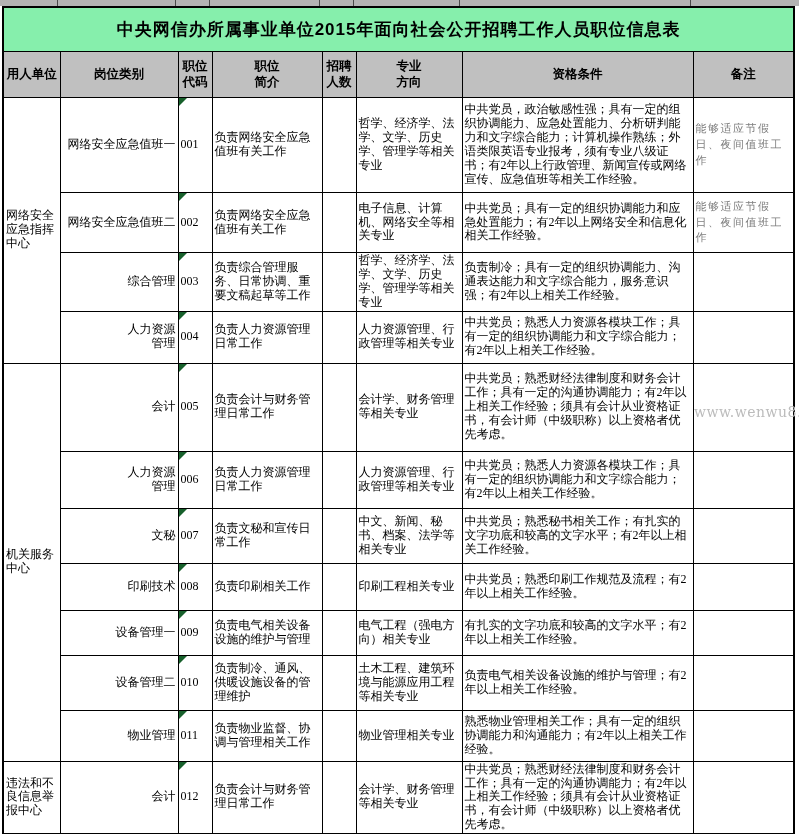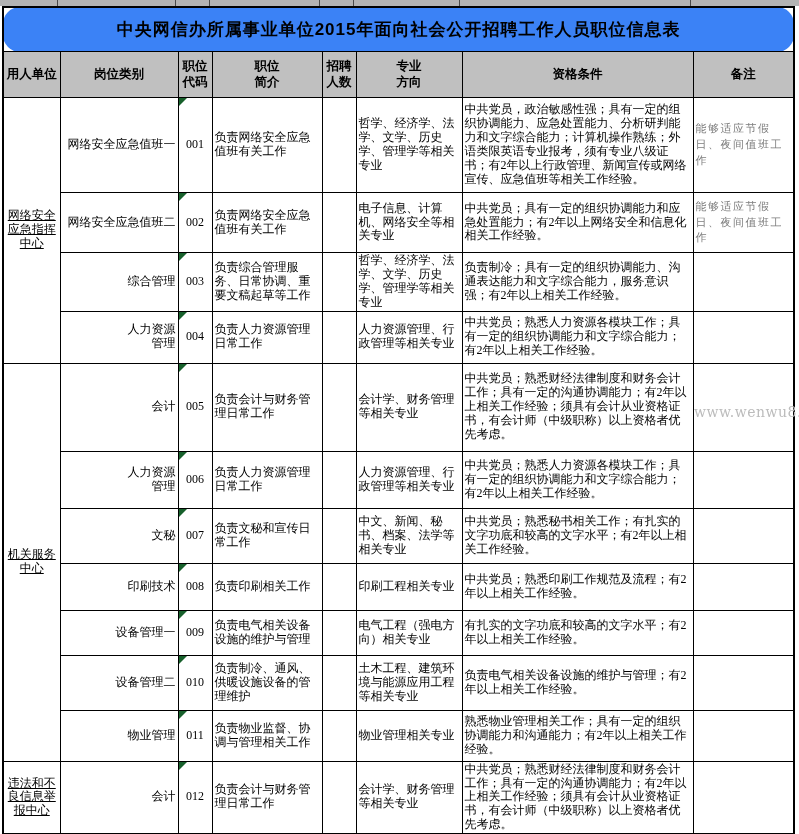--- a/index.html
+++ b/index.html
@@ -16,31 +16,31 @@
     border-collapse:collapse;table-layout:fixed;width:791px;
     border:2px solid #000;
     font-family:"Liberation Serif","DejaVu Serif",serif;
   }
   col.c-unit{width:57px;}  col.c-cat{width:118px;} col.c-code{width:34px;}
   col.c-duty{width:110px;} col.c-num{width:34px;}  col.c-major{width:106px;}
   col.c-qual{width:231px;} col.c-rem{width:101px;}
   td,th{border:1px solid #000;padding:1px 2px;vertical-align:middle;overflow:hidden;}
   tr.title-row td{
     height:41px;text-align:center;font-weight:bold;font-size:17px;letter-spacing:1px;
-    background:#3b82f6;font-family:"Liberation Sans","DejaVu Sans",sans-serif;border-radius:17px;
+    background:#86efac;font-family:"Liberation Sans","DejaVu Sans",sans-serif;
   }
   tr.header-row th{
     height:43px;background:#c0c0c0;text-align:center;font-weight:bold;
     font-size:12.5px;white-space:pre-line;line-height:1.25;
     font-family:"Liberation Sans","DejaVu Sans",sans-serif;
   }
   tbody td{font-size:12px;line-height:1.16;word-break:break-all;}
-  td.unit{text-align:center;text-decoration:underline;}
+  td.unit{}
   td.category{text-align:right;white-space:pre-line;}
-  td.code{text-align:center;position:relative;}
+  td.code{position:relative;}
   td.count{text-align:center;padding-left:48px;}
   td.duty,td.major,td.qual{text-align:left;}
   td.remark{
     color:#7d7d7d;font-size:11px;letter-spacing:1.5px;line-height:1.45;
     font-family:Liberation Serif, serif;text-align:left;
   }
   .corner{
     position:absolute;top:0;left:0;width:0;height:0;
     border-top:8px solid #17602b;border-right:8px solid transparent;
   }

